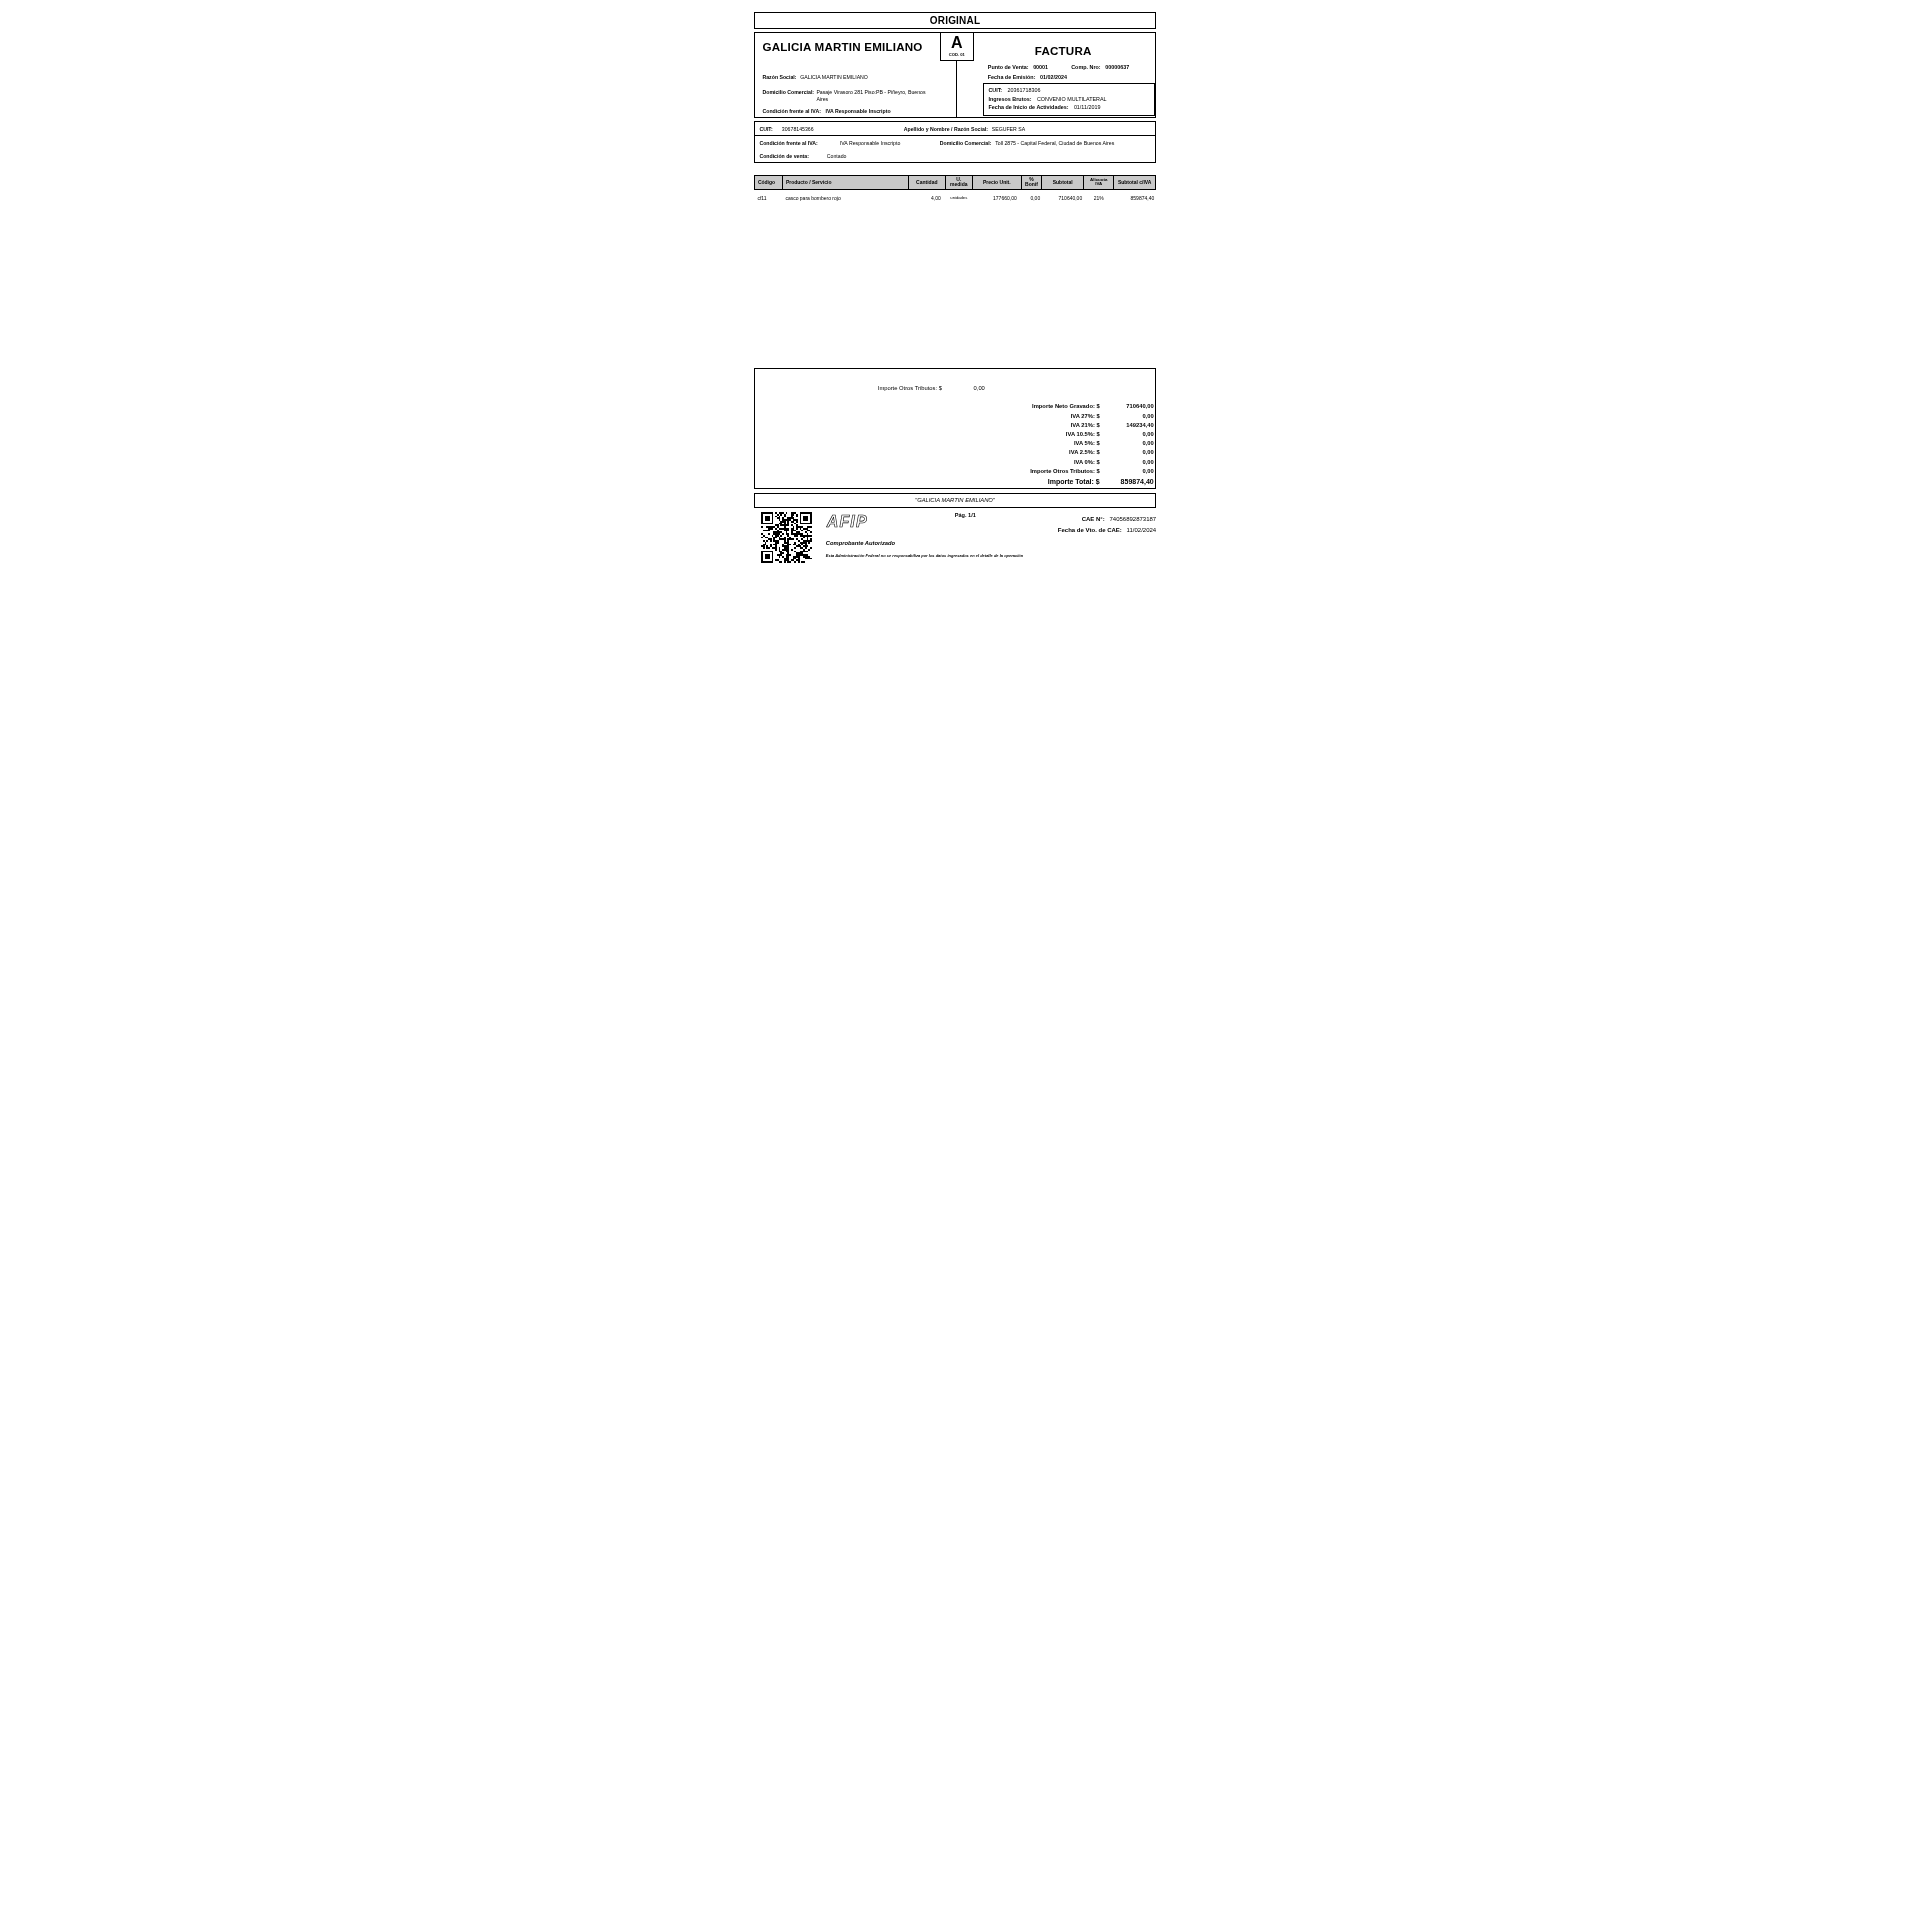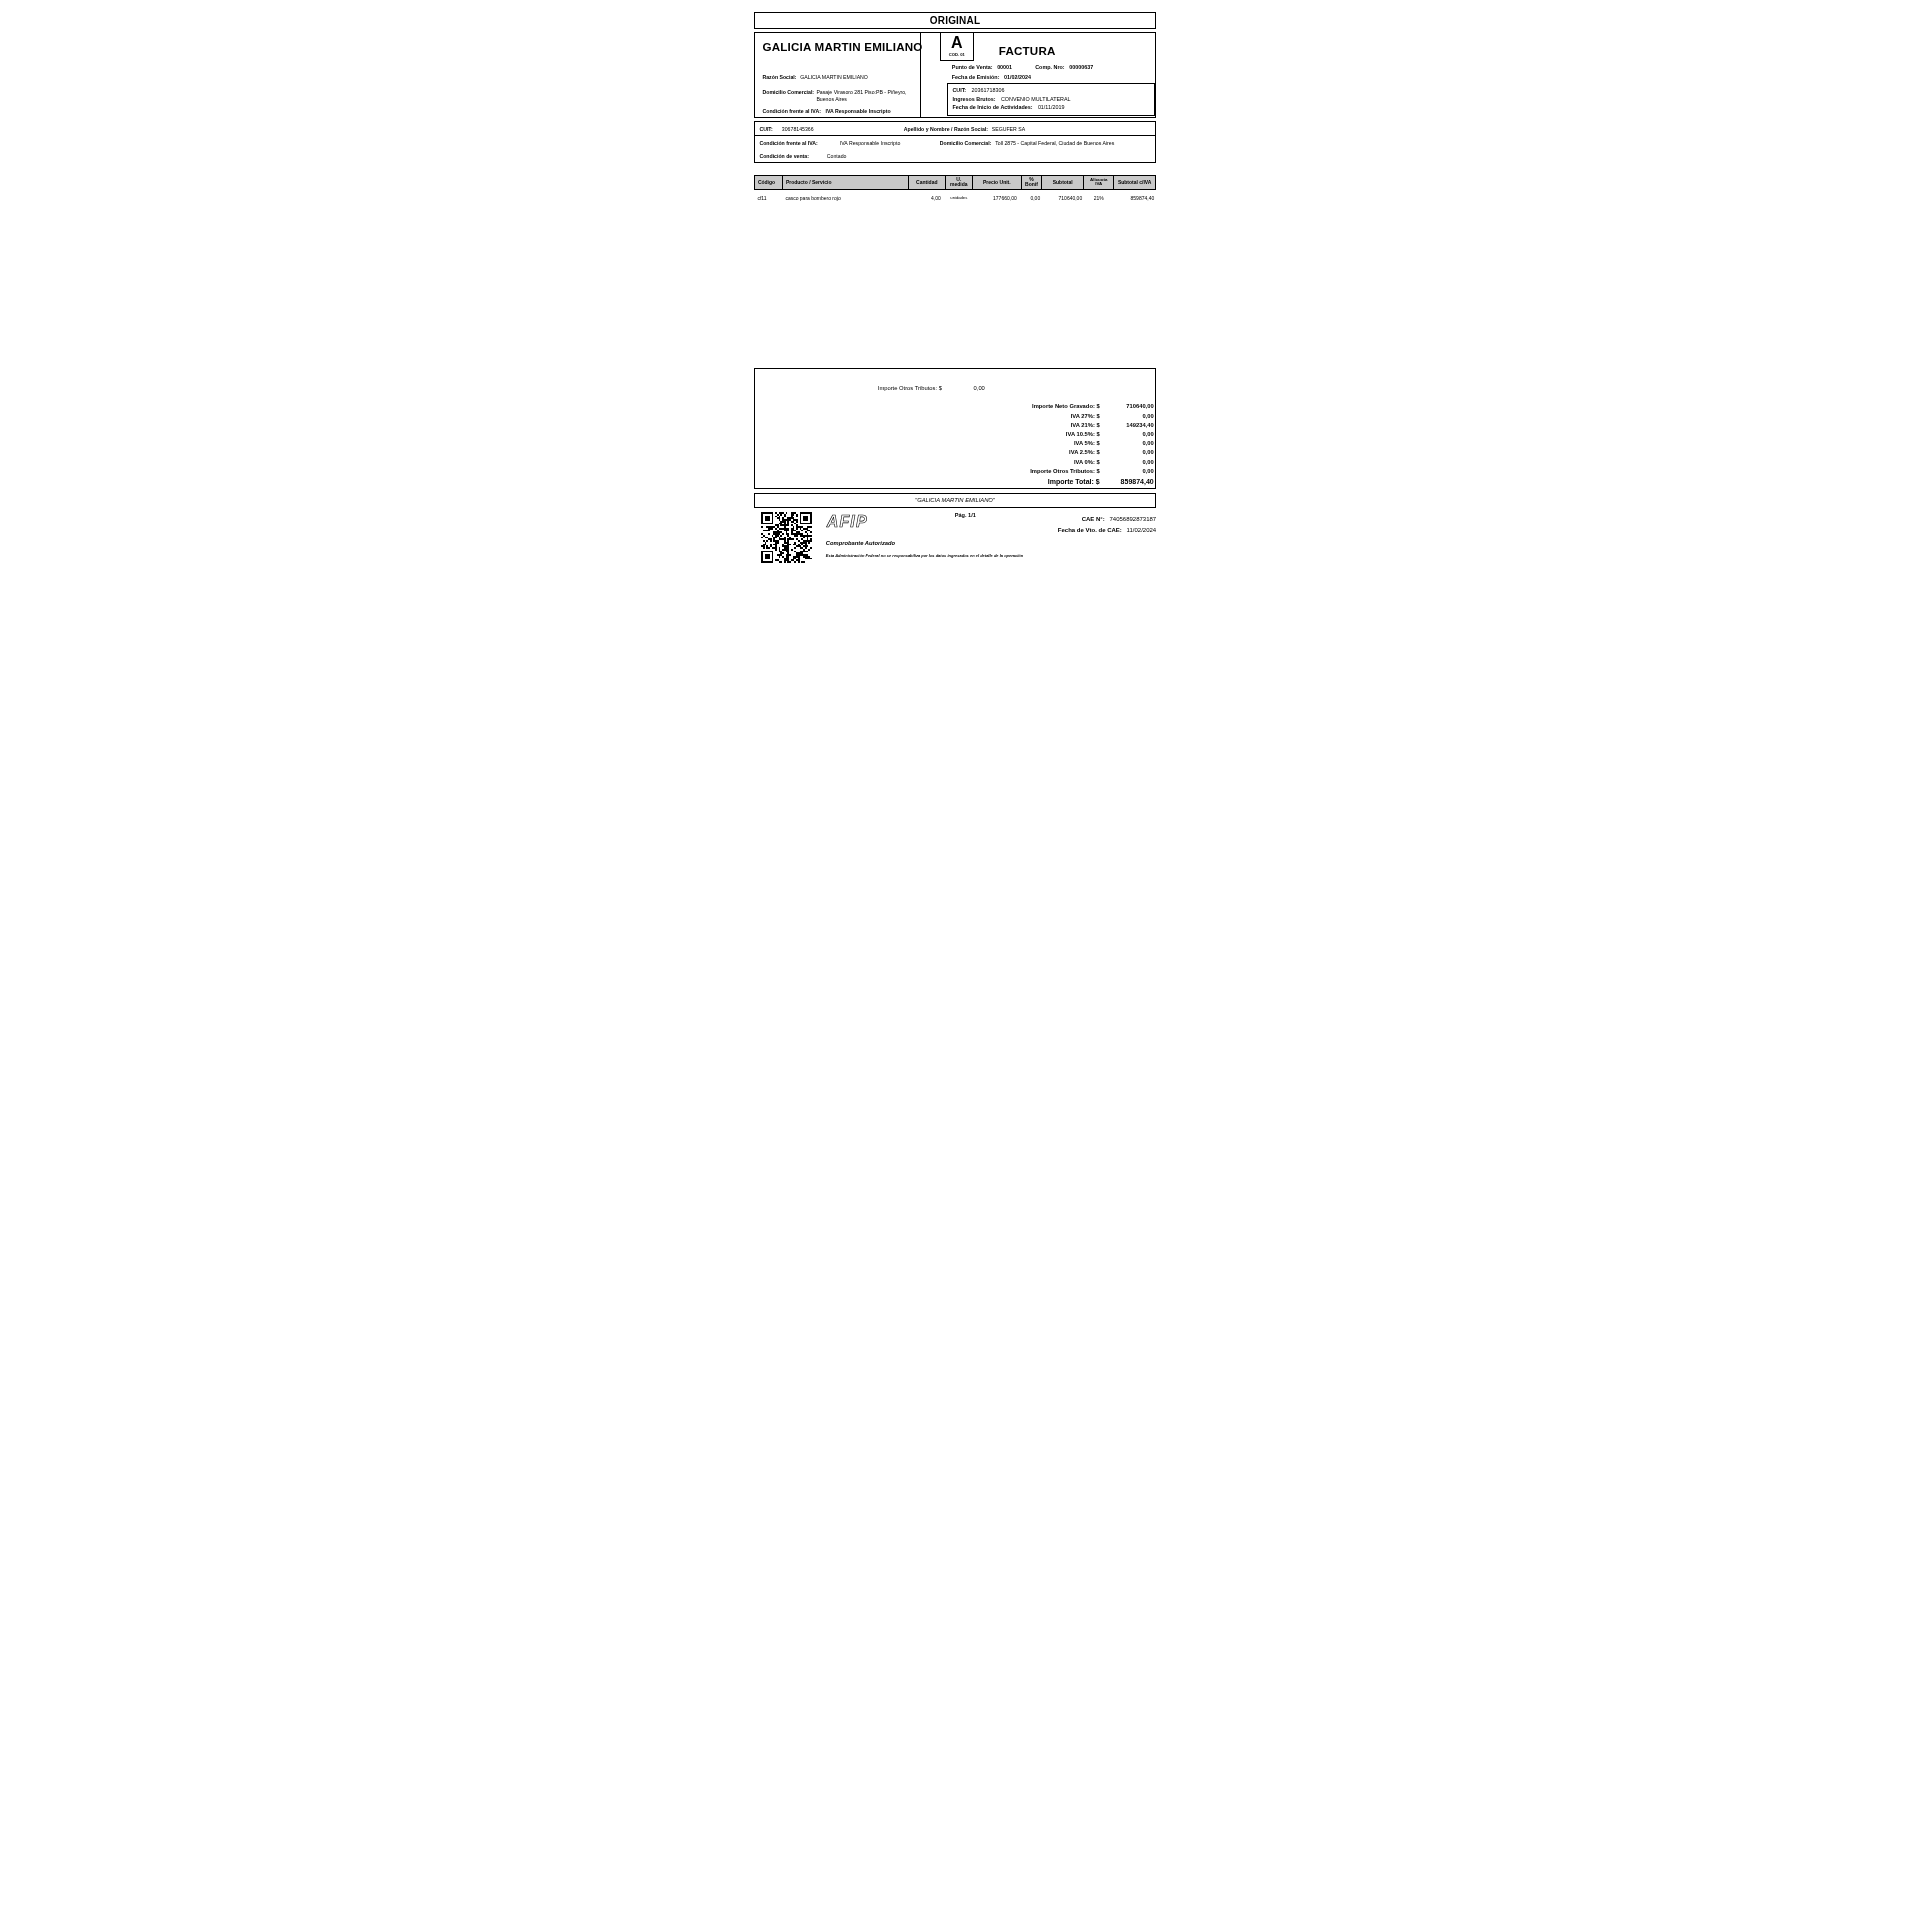--- a/index.html
+++ b/index.html
@@ -6,21 +6,21 @@
   html,body { background:#ffffff; }
   body { font-family:"Liberation Sans","DejaVu Sans",sans-serif; color:#000; }
   .page { width:424px; min-height:600px; margin:0 auto; background:#fff; position:relative; padding:11.6px 10.8px 15.4px; }
 
   
   .copy-band { border:0.8px solid #000; height:17.3px; display:flex; align-items:center; justify-content:center;
                font-size:10px; font-weight:700; letter-spacing:0.2px; }
 
   
   .header { display:flex; margin-top:2.7px; position:relative; height:86px; }
-  .seller-box { width:167px; border:0.8px solid #000; padding:6.2px 7px 3.9px 7.7px; }
+  .seller-box { width:203px; border:0.8px solid #000; padding:6.2px 7px 3.9px 7.7px; }
   .invoice-box { flex:1; border:0.8px solid #000; border-left:none; padding:7px 0 0 0; display:flex; flex-direction:column; }
   .type-box { position:absolute; left:186px; top:0; width:34px; height:29px; background:#fff; border:0.8px solid #000;
               display:flex; flex-direction:column; align-items:center; justify-content:center; z-index:5; }
   .type-letter { font-size:16px; font-weight:700; line-height:1; }
   .type-code { font-size:4.2px; font-weight:700; margin-top:0.8px; }
 
   .seller-name { font-size:11.6px; font-weight:700; letter-spacing:0.2px; margin:0.8px 0 21px 0; white-space:nowrap; }
   .field-row { font-size:5.2px; line-height:1.25; }
   .field-row b { font-weight:700; }
   .row-razon { margin-bottom:9.2px; }

